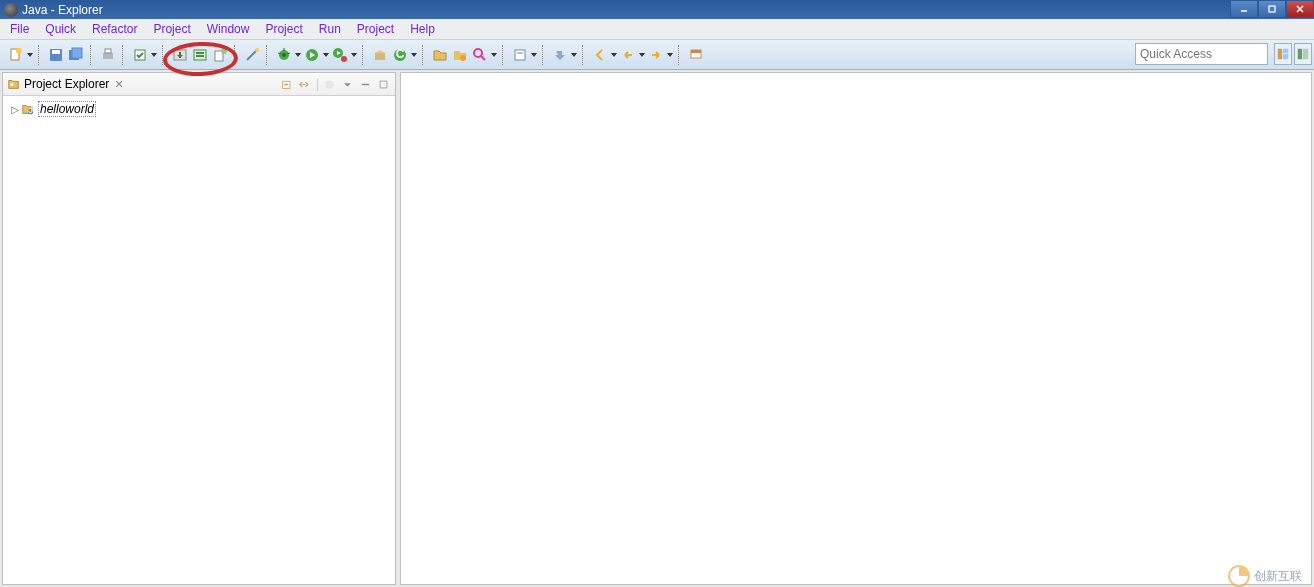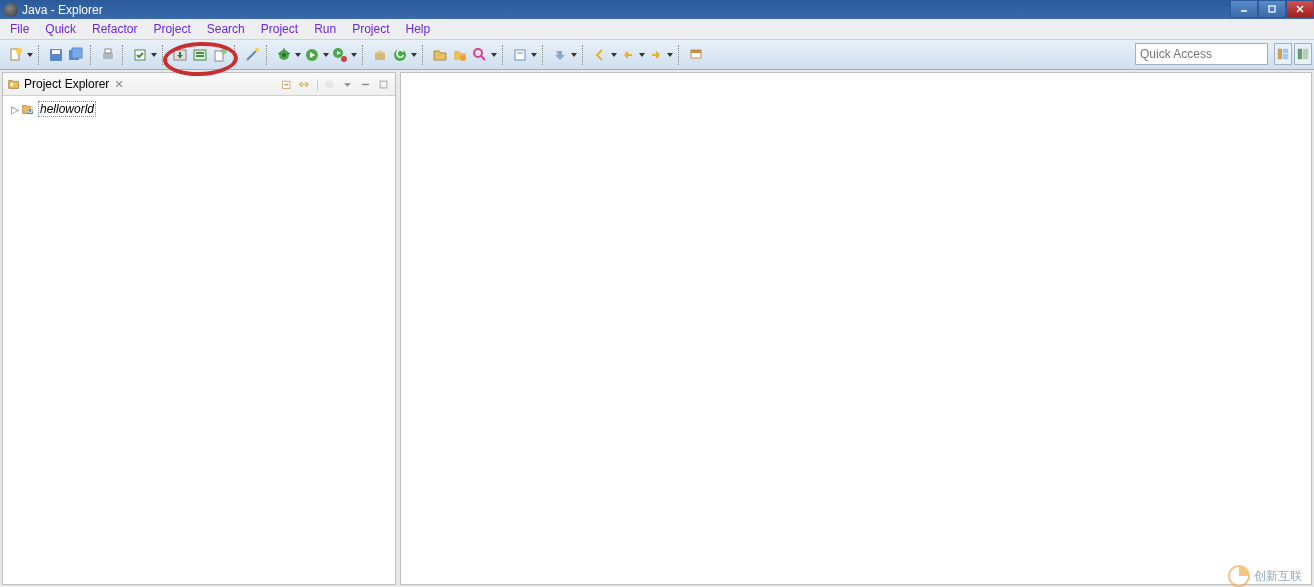--- a/index.html
+++ b/index.html
@@ -82,21 +82,21 @@
         </svg>
       </div>
   </div>
 </div>
 
 <div class="menubar">
   <span class="menu-item">File</span>
   <span class="menu-item">Quick</span>
   <span class="menu-item">Refactor</span>
   <span class="menu-item">Project</span>
-  <span class="menu-item">Search</span>
+  <span class="menu-item">Window</span>
   <span class="menu-item">Project</span>
   <span class="menu-item">Run</span>
   <span class="menu-item">Project</span>
   <span class="menu-item">Help</span>
 </div>
 
 <div class="toolbar">
   <div class="tgroup">
     <div class="tbtn">
         <svg class="ico" viewBox="0 0 16 16">

